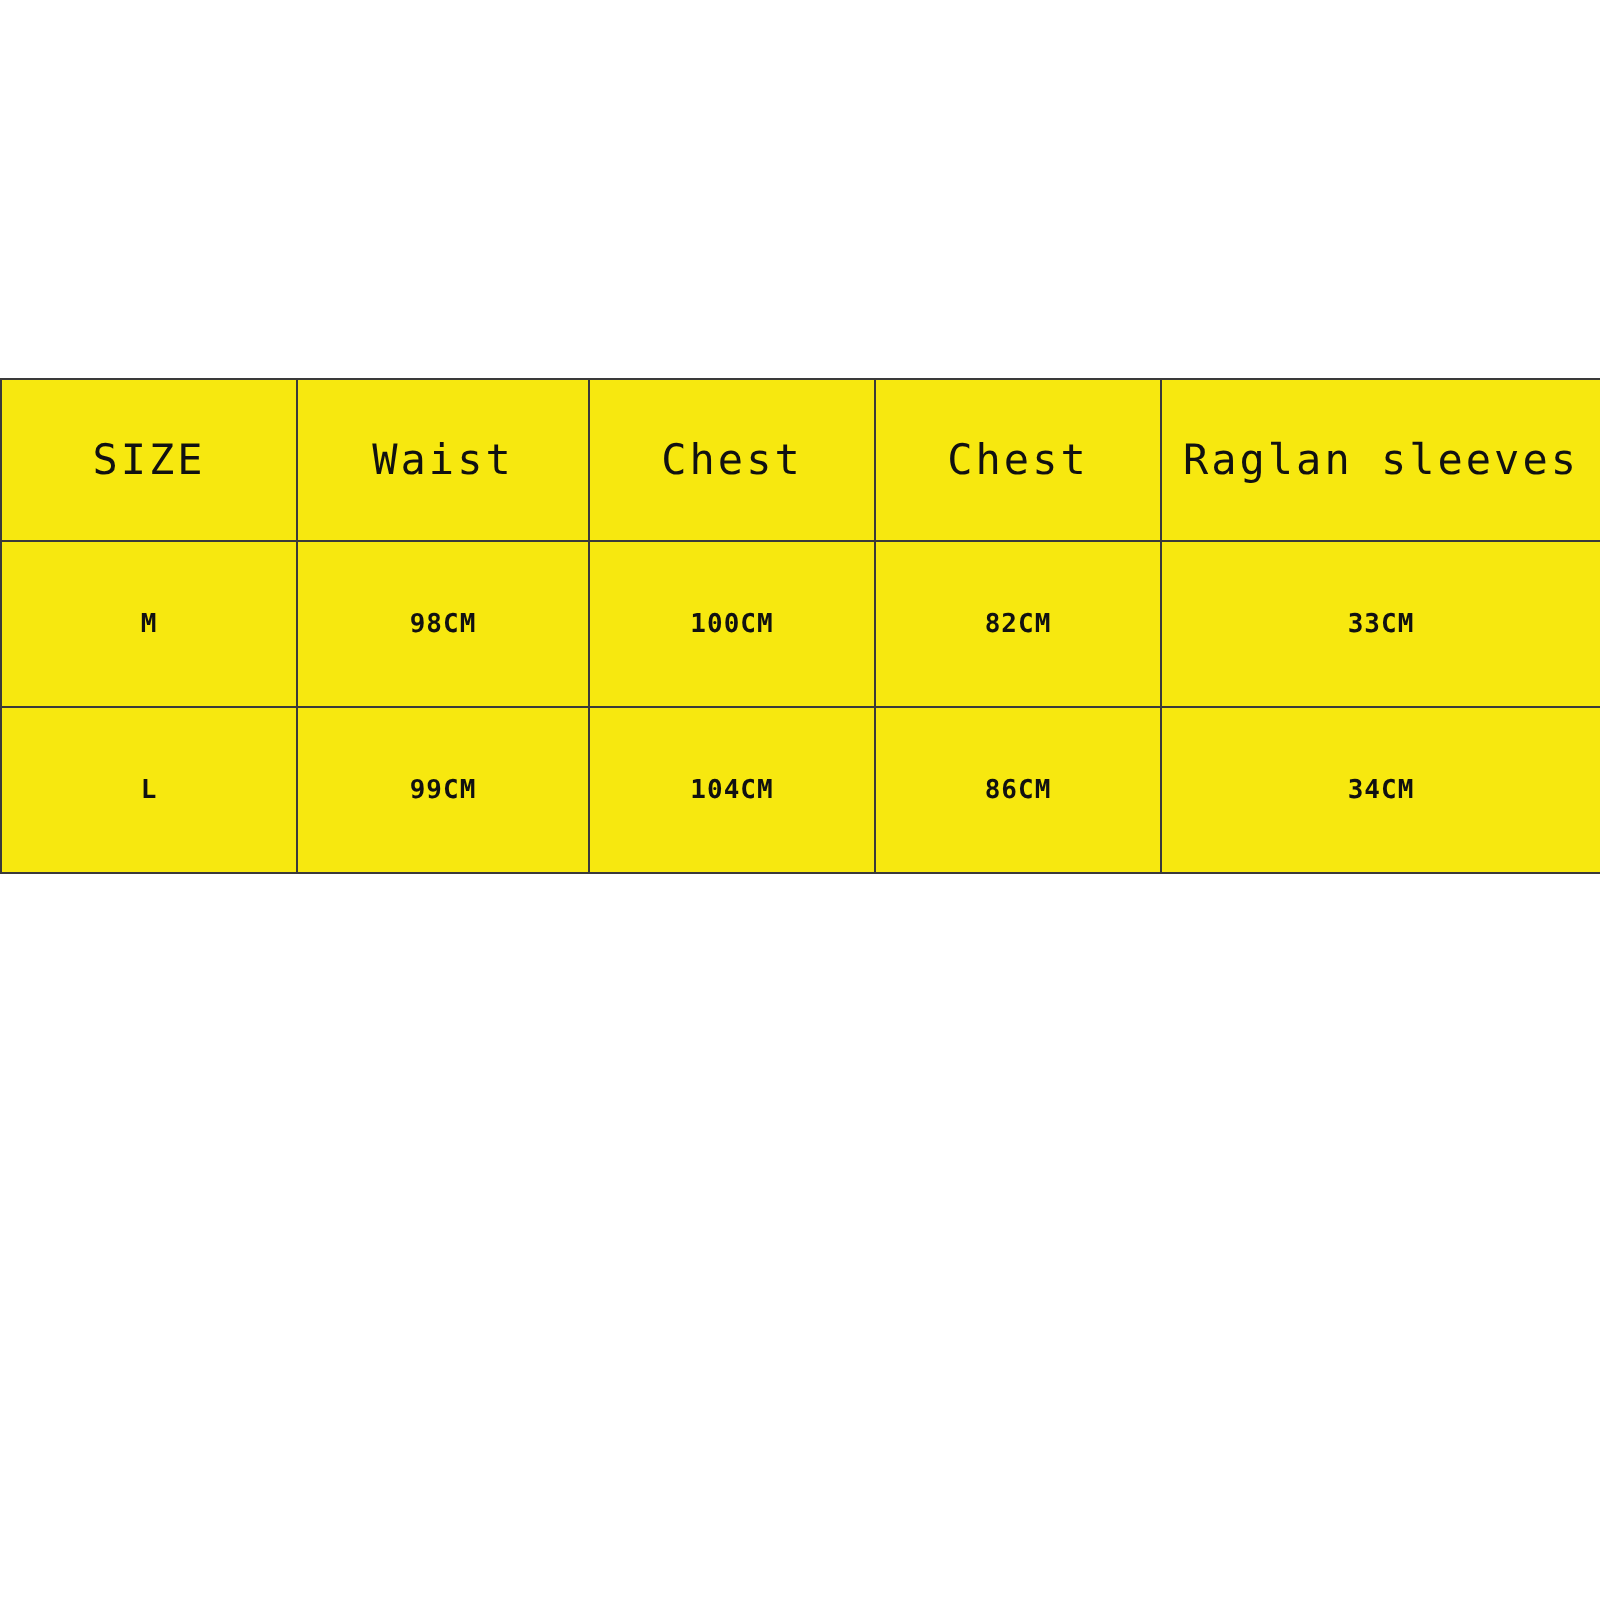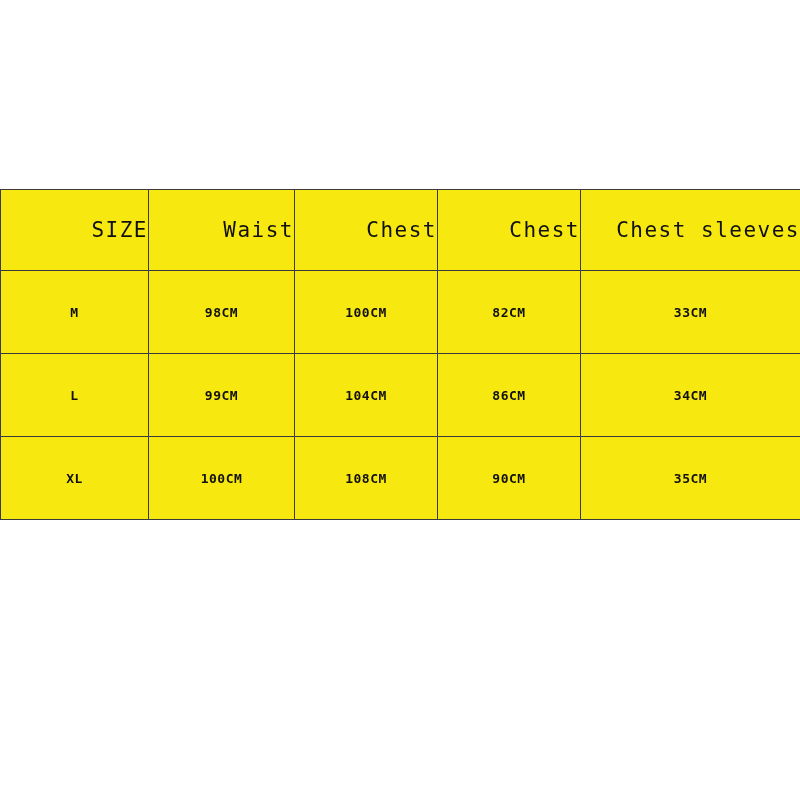--- a/index.html
+++ b/index.html
@@ -33,21 +33,20 @@
     text-align: center;
     vertical-align: middle;
     color: #111111;
     padding: 0;
   }
   tr.header-row td {
     height: 80px;
     font-size: 21px;
     letter-spacing: 1.5px;
     font-weight: 500;
-    text-align: right;
   }
   tr.data-row td {
     height: 82px;
     font-size: 13px;
     font-weight: 700;
     letter-spacing: 0.5px;
   }
   
   col.c0 { width: 148px; }
   col.c1 { width: 146px; }
@@ -66,38 +65,31 @@
         <col class="c2">
         <col class="c3">
         <col class="c4">
     </colgroup>
     <tbody>
       <tr class="header-row">
         <td>SIZE</td>
         <td>Waist</td>
         <td>Chest</td>
         <td>Chest</td>
-        <td>Chest sleeves</td>
+        <td>Raglan sleeves</td>
       </tr>
       <tr class="data-row">
         <td>M</td>
         <td>98CM</td>
         <td>100CM</td>
         <td>82CM</td>
         <td>33CM</td>
       </tr>
       <tr class="data-row">
         <td>L</td>
         <td>99CM</td>
         <td>104CM</td>
         <td>86CM</td>
         <td>34CM</td>
       </tr>
-      <tr class="data-row">
-        <td>XL</td>
-        <td>100CM</td>
-        <td>108CM</td>
-        <td>90CM</td>
-        <td>35CM</td>
-      </tr>
     </tbody>
   </table>
 </div>
 
 </body></html>

